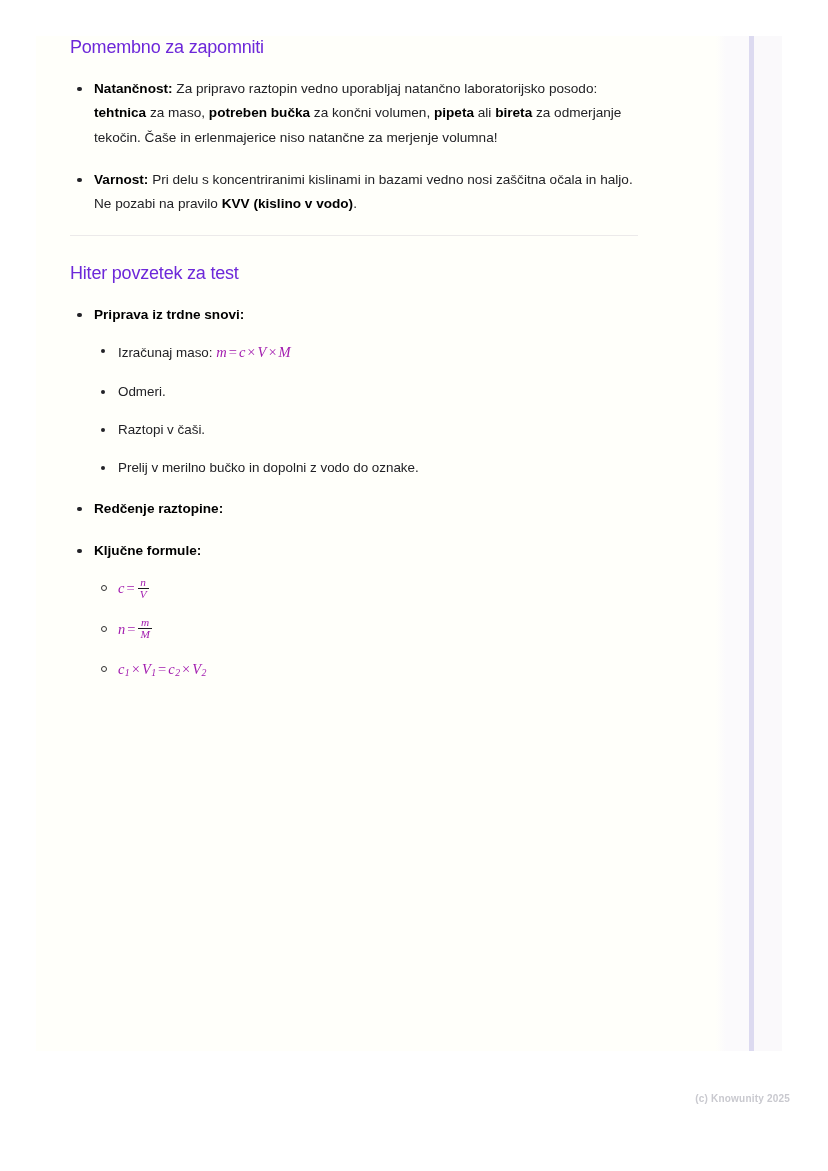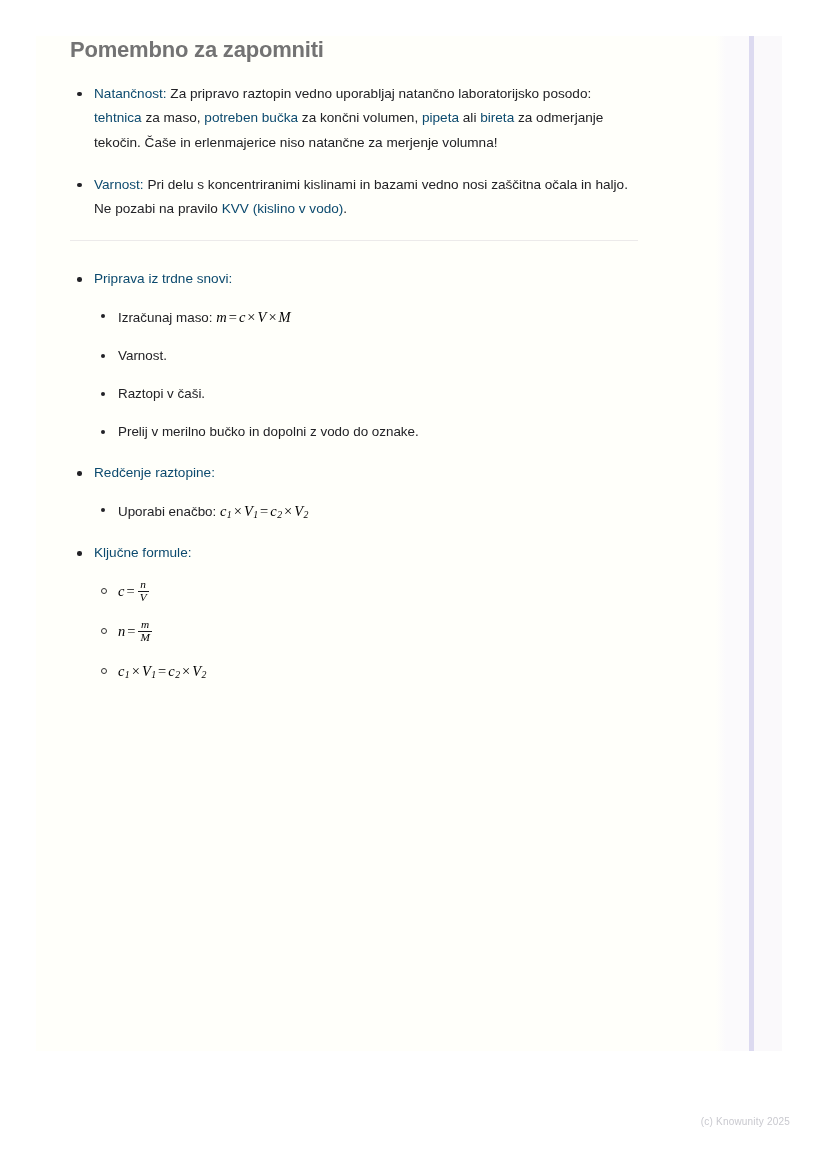--- a/index.html
+++ b/index.html
@@ -60,23 +60,23 @@
   }
 
   .content {
     position: absolute;
     left: 70px;
     top: 36px;
     width: 568px;
   }
 
   h2.section-title {
-    font-size: 22px;
-    font-weight: bold;
-    color: #737373;
+    font-size: 18px;
+    font-weight: normal;
+    color: #6d28d9;
     margin: 0 0 18px 0;
     letter-spacing: -0.2px;
     line-height: 1.25;
   }
 
   ul.lv1 {
     list-style: none;
     margin: 0;
     padding: 0;
   }
@@ -126,35 +126,35 @@
 
   ul.lv2.hollow > li::before {
     content: "";
     background: transparent;
     border: 1px solid #333;
     width: 4px;
     height: 4px;
     top: 10px;
   }
 
-  b, strong { font-weight: normal; color: #0c4a6e; }
+  b, strong { font-weight: bold; color: #000000; }
 
   .divider {
     border: 0;
     border-top: 1px solid #eceaea;
     margin: 18px 0 26px 0;
     width: 568px;
   }
 
   
   .m {
     font-family: "Liberation Serif", serif;
     font-style: italic;
     font-size: 14.5px;
-    color: #000000;
+    color: #a21caf;
     white-space: nowrap;
   }
   .m .op {
     font-style: normal;
     font-family: "Liberation Serif", serif;
     padding: 0 2px;
   }
   .m sub {
     font-size: 0.68em;
     font-style: italic;
@@ -168,26 +168,27 @@
     font-size: 0.78em;
     line-height: 1.02;
     margin: 0 1px;
   }
   .frac .num { display: block; padding: 0 2px; }
   .frac .den { display: block; padding: 0 2px; border-top: 1px solid #1a1a1e; }
 
   .footer {
     position: absolute;
     left: 0;
-    top: 1116px;
+    top: 1093px;
     width: 790px;
     text-align: right;
     font-size: 10px;
     color: #c9c9cf;
     letter-spacing: 0.2px;
+    font-weight: bold;
   }
 </style>
 </head>
 <body>
 
 <div class="page">
 
   <div class="sheet">
     <div class="sheet-inner"></div>
     <div class="right-strip"></div>
@@ -207,37 +208,37 @@
 
       <li>
         <b>Varnost:</b><span> Pri delu s koncentriranimi kislinami in bazami vedno nosi zaščitna očala in haljo. Ne pozabi na pravilo </span><b>KVV (kislino v vodo)</b><span>.</span>
       </li>
 
 
     </ul>
 
     <hr class="divider">
 
+    <h2 class="section-title">Hiter povzetek za test</h2>
 
     <ul class="lv1">
 
       <li>
         <b>Priprava iz trdne snovi:</b>
         <ul class="lv2">
           <li><span>Izračunaj maso: </span><span class="m"><i>m</i><span class="op">=</span><i>c</i><span class="op">×</span><i>V</i><span class="op">×</span><i>M</i></span></li>
-          <li><span>Varnost.</span></li>
+          <li><span>Odmeri.</span></li>
           <li><span>Raztopi v čaši.</span></li>
           <li><span>Prelij v merilno bučko in dopolni z vodo do oznake.</span></li>
         </ul>
       </li>
 
       <li>
         <b>Redčenje raztopine:</b>
         <ul class="lv2">
-          <li><span>Uporabi enačbo: </span><span class="m"><i>c</i><sub>1</sub><span class="op">×</span><i>V</i><sub>1</sub><span class="op">=</span><i>c</i><sub>2</sub><span class="op">×</span><i>V</i><sub>2</sub></span></li>
         </ul>
       </li>
 
       <li>
         <b>Ključne formule:</b>
         <ul class="lv2 hollow">
           <li><span class="m"><i>c</i><span class="op">=</span><span class="frac"><span class="num"><i>n</i></span><span class="den"><i>V</i></span></span></span></li>
           <li><span class="m"><i>n</i><span class="op">=</span><span class="frac"><span class="num"><i>m</i></span><span class="den"><i>M</i></span></span></span></li>
           <li><span class="m"><i>c</i><sub>1</sub><span class="op">×</span><i>V</i><sub>1</sub><span class="op">=</span><i>c</i><sub>2</sub><span class="op">×</span><i>V</i><sub>2</sub></span></li>
         </ul>

